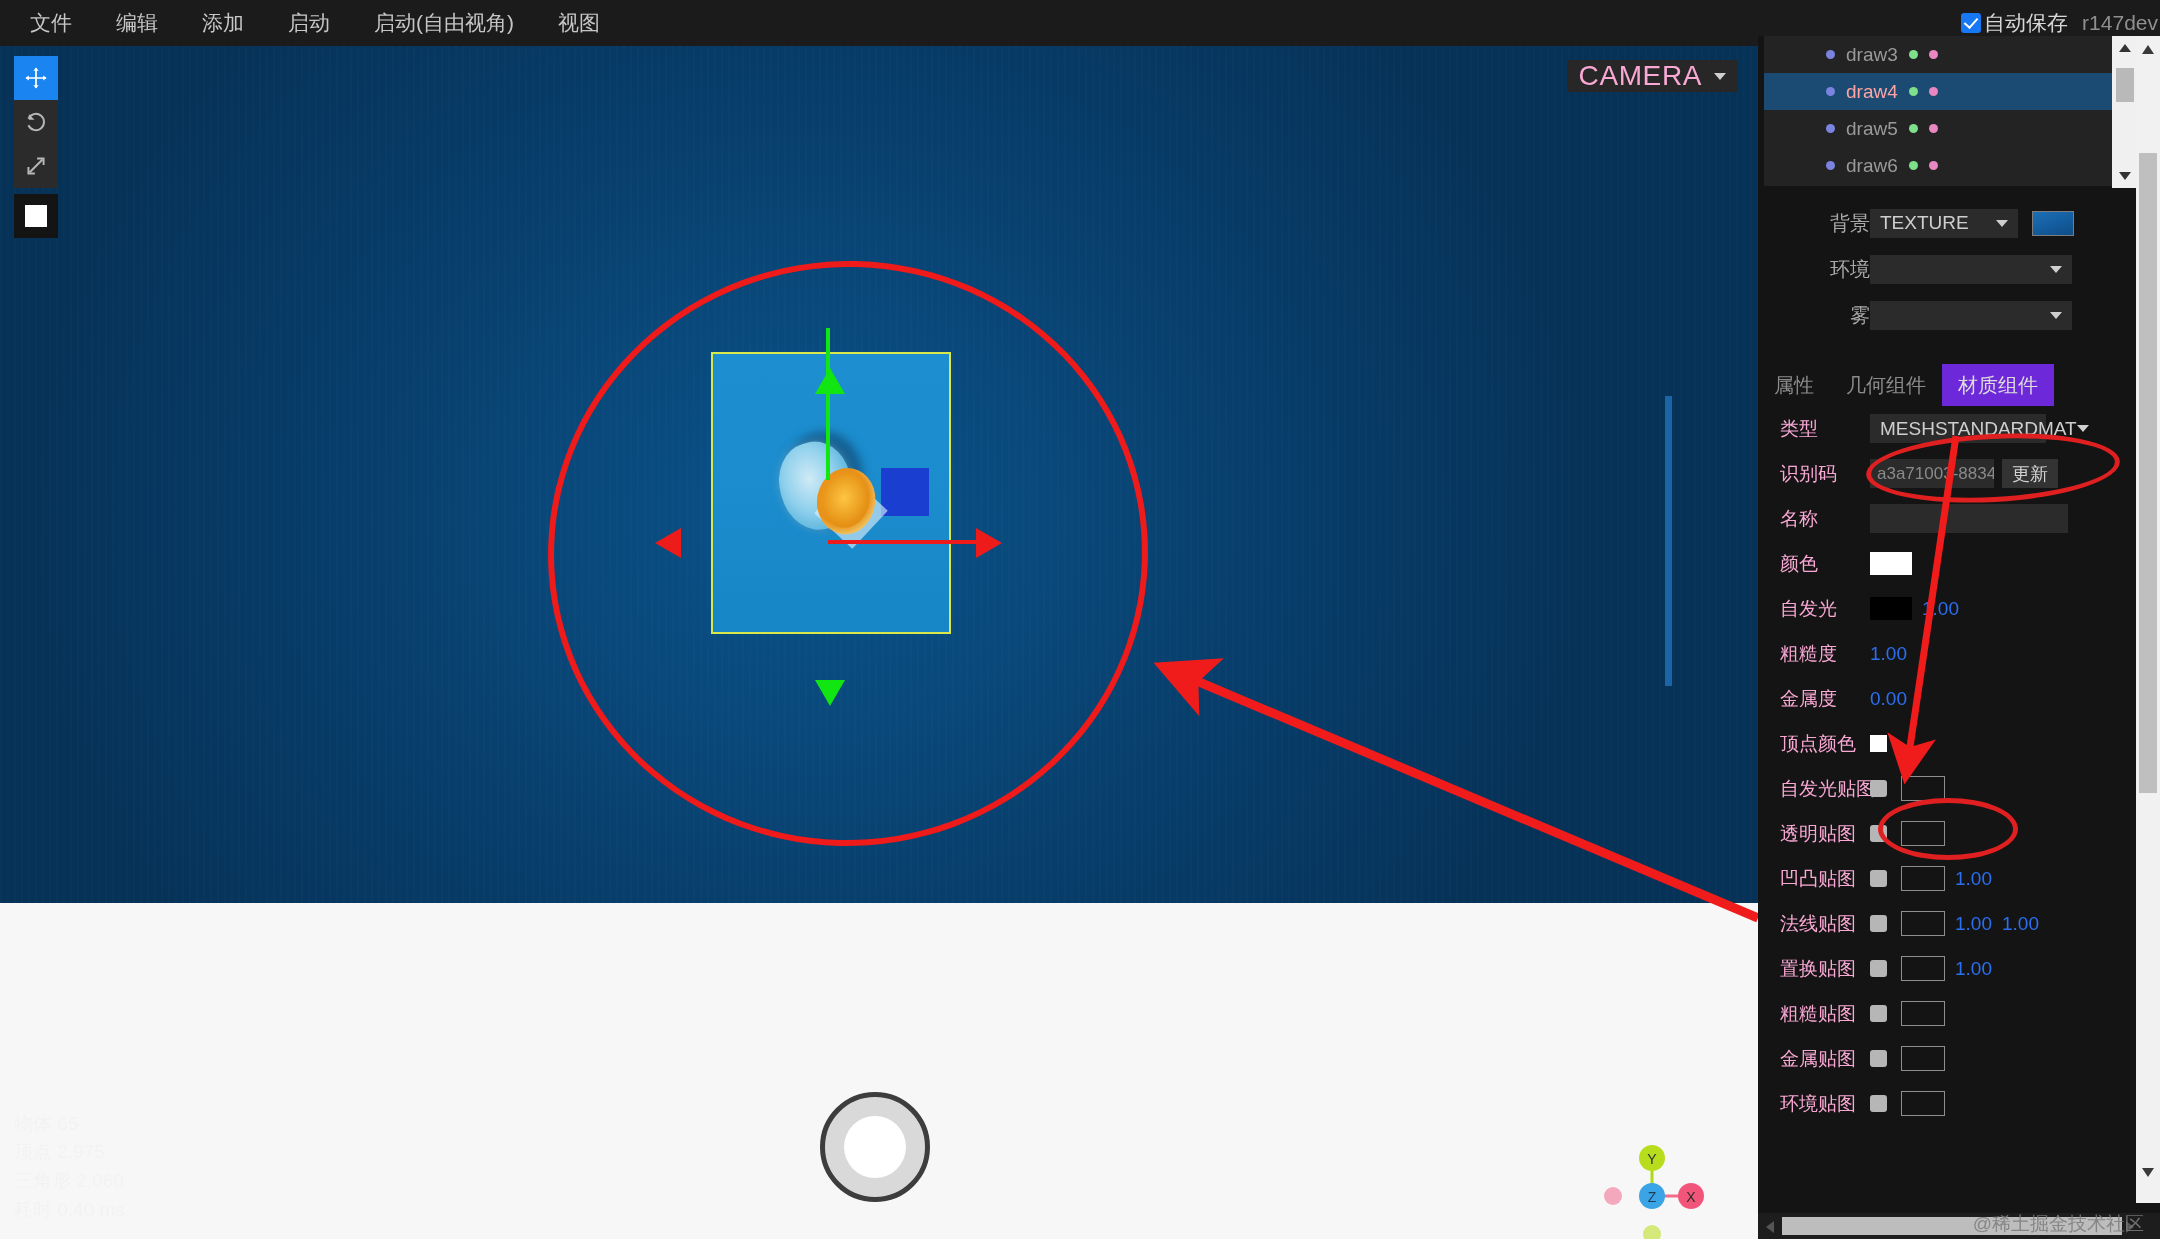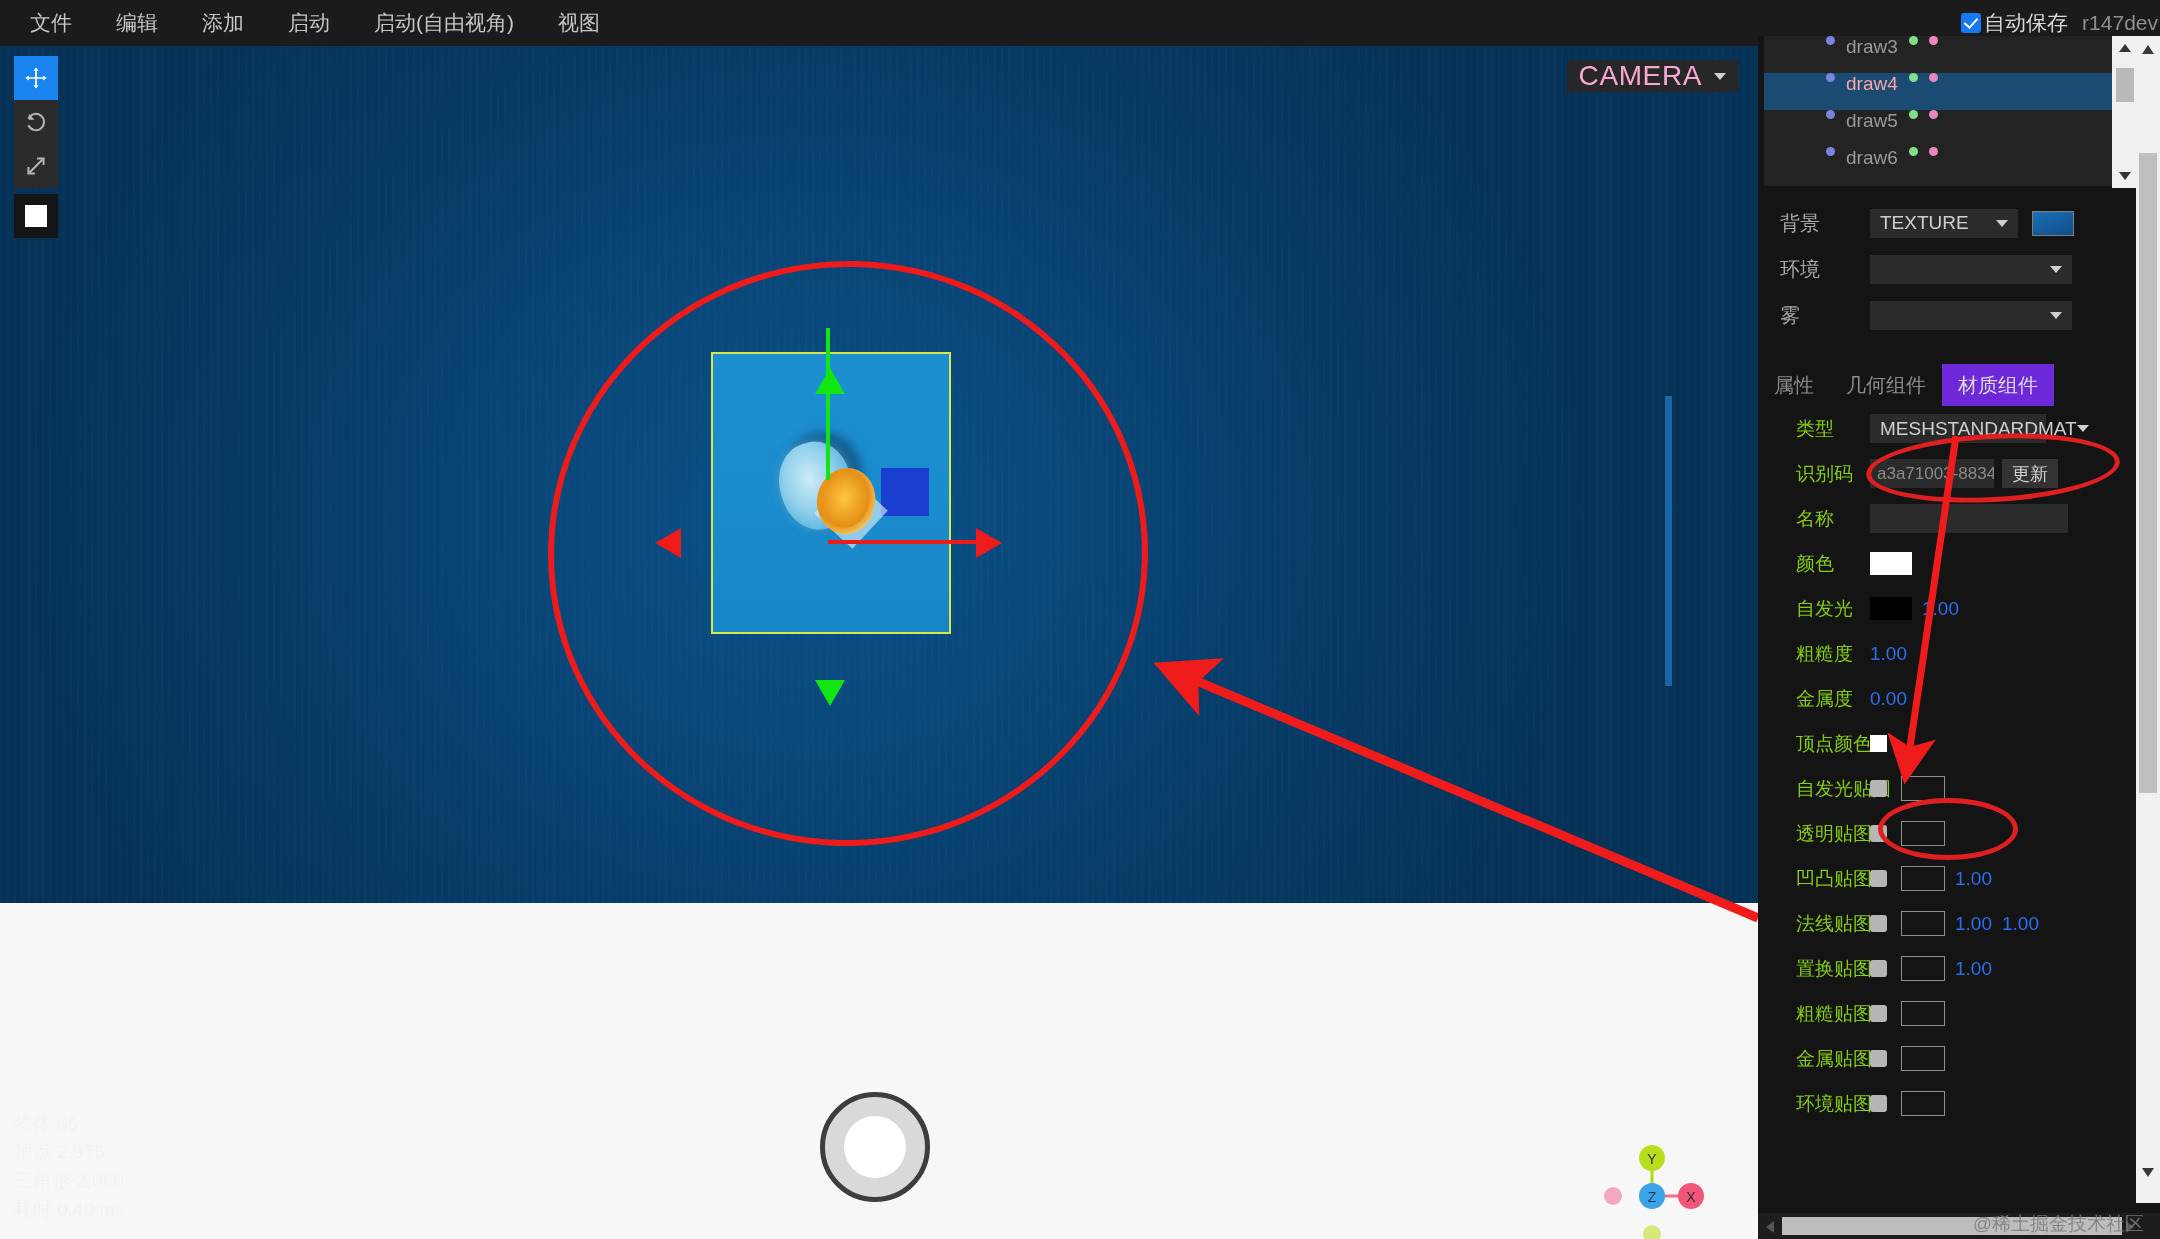--- a/index.html
+++ b/index.html
@@ -116,21 +116,21 @@
   
   .axis-helper { position:absolute; left:1595px; top:1078px; width:115px; height:120px; }
 
   
   .rpanel { position:absolute; left:1758px; top:36px; width:402px; height:1203px;
     background:#141414; }
 
   
   .outliner { position:absolute; left:6px; top:0; width:356px; height:150px;
     background:#232323; overflow:hidden; }
-  .out-row { height:37px; display:flex; gap:11px; padding-left:62px; }
+  .out-row { height:37px; display:flex; align-items:center; gap:11px; padding-left:62px; }
   .out-row.sel { background:#1b4a72; }
   .dot { width:9px; height:9px; border-radius:50%; display:block; }
   .out-name { color:#9a9a9a; font-size:19px; }
   .out-row.sel .out-name { color:#fca5a5; }
 
   .sb-inner { position:absolute; left:2112px; top:36px; width:26px; height:152px;
     background:#f0f0f0; }
   .sb-inner .thumb { position:absolute; left:4px; top:32px; width:18px; height:34px; background:#b9b9b9; }
   .sb-inner .arr-up { position:absolute; left:7px; top:8px; width:0; height:0;
     border-left:6px solid transparent; border-right:6px solid transparent; border-bottom:8px solid #333; }
@@ -147,40 +147,40 @@
   .sb-bottom { position:absolute; left:1758px; top:1213px; width:402px; height:26px;
     background:#1d1d1d; }
   .sb-bottom .track { position:absolute; left:24px; top:4px; width:340px; height:18px; background:#bdbdbd; }
   .sb-bottom .arr-l { position:absolute; left:8px; top:8px; width:0; height:0;
     border-top:6px solid transparent; border-bottom:6px solid transparent; border-right:8px solid #555; }
   .sb-bottom .arr-r { position:absolute; right:26px; top:8px; width:0; height:0;
     border-top:6px solid transparent; border-bottom:6px solid transparent; border-left:8px solid #555; }
 
   
   .scene-rows { position:absolute; left:0; top:164px; width:402px; }
-  .srow { height:46px; display:flex; align-items:center; }
+  .srow { height:46px; display:flex; align-items:center;text-align:right; }
   .srow .lab { width:112px; padding-left:22px; color:#a8a8a8; font-size:20px; }
   .select { height:29px; background:#2b2b2b; display:flex; align-items:center;
     justify-content:space-between; padding:0 10px; color:#cfcfcf; font-size:19px; }
   .caret { width:0; height:0; border-left:6px solid transparent; border-right:6px solid transparent;
     border-top:7px solid #cfcfcf; }
   .bg-thumb { width:42px; height:25px; margin-left:14px; border:1px solid #7d7d7d;
     background:linear-gradient(160deg,#1d6fb5 0%,#1560a2 45%,#0f4d88 100%); }
 
   
   .tabs { position:absolute; left:1758px; top:364px; width:402px; height:42px;
     display:flex; align-items:flex-end; }
   .tab { height:42px; padding:0 16px; display:flex; align-items:center;
     color:#8b8b8b; font-size:20px; background:#141414; }
   .tab.active { color:#dcdcdc; background:#6d28d9; }
 
   
   .mat-rows { position:absolute; left:0; top:410px; width:402px; }
   .mrow { height:45px; display:flex; align-items:center; }
-  .mrow .lab { width:112px; padding-left:38px; color:#84cc16; font-size:19px; white-space:nowrap;font-family:Liberation Mono, monospace; }
+  .mrow .lab { width:112px; padding-left:22px; color:#f9a8d4; font-size:19px; white-space:nowrap;font-family:Liberation Mono, monospace; }
   .field { height:29px; background:#2b2b2b; }
   .num { color:#2a6ff0; font-size:19px; margin-left:10px; }
   .swatch-w { width:42px; height:23px; background:#ffffff; }
   .swatch-b { width:42px; height:23px; background:#000000; }
   .btn-sm { height:29px; background:#333; color:#d4d4d4; font-size:18px;
     display:flex; align-items:center; justify-content:center; padding:0 10px; margin-left:8px; }
   .id-input { width:124px; color:#8a8a8a; font-size:17px; display:flex;
     align-items:center; padding:0 7px; overflow:hidden; white-space:nowrap; }
   .chk-sm { width:17px; height:17px; background:#b6b6b6; border-radius:3px; display:block; }
   .chk-sm.on { background:#1877f2; position:relative; }

